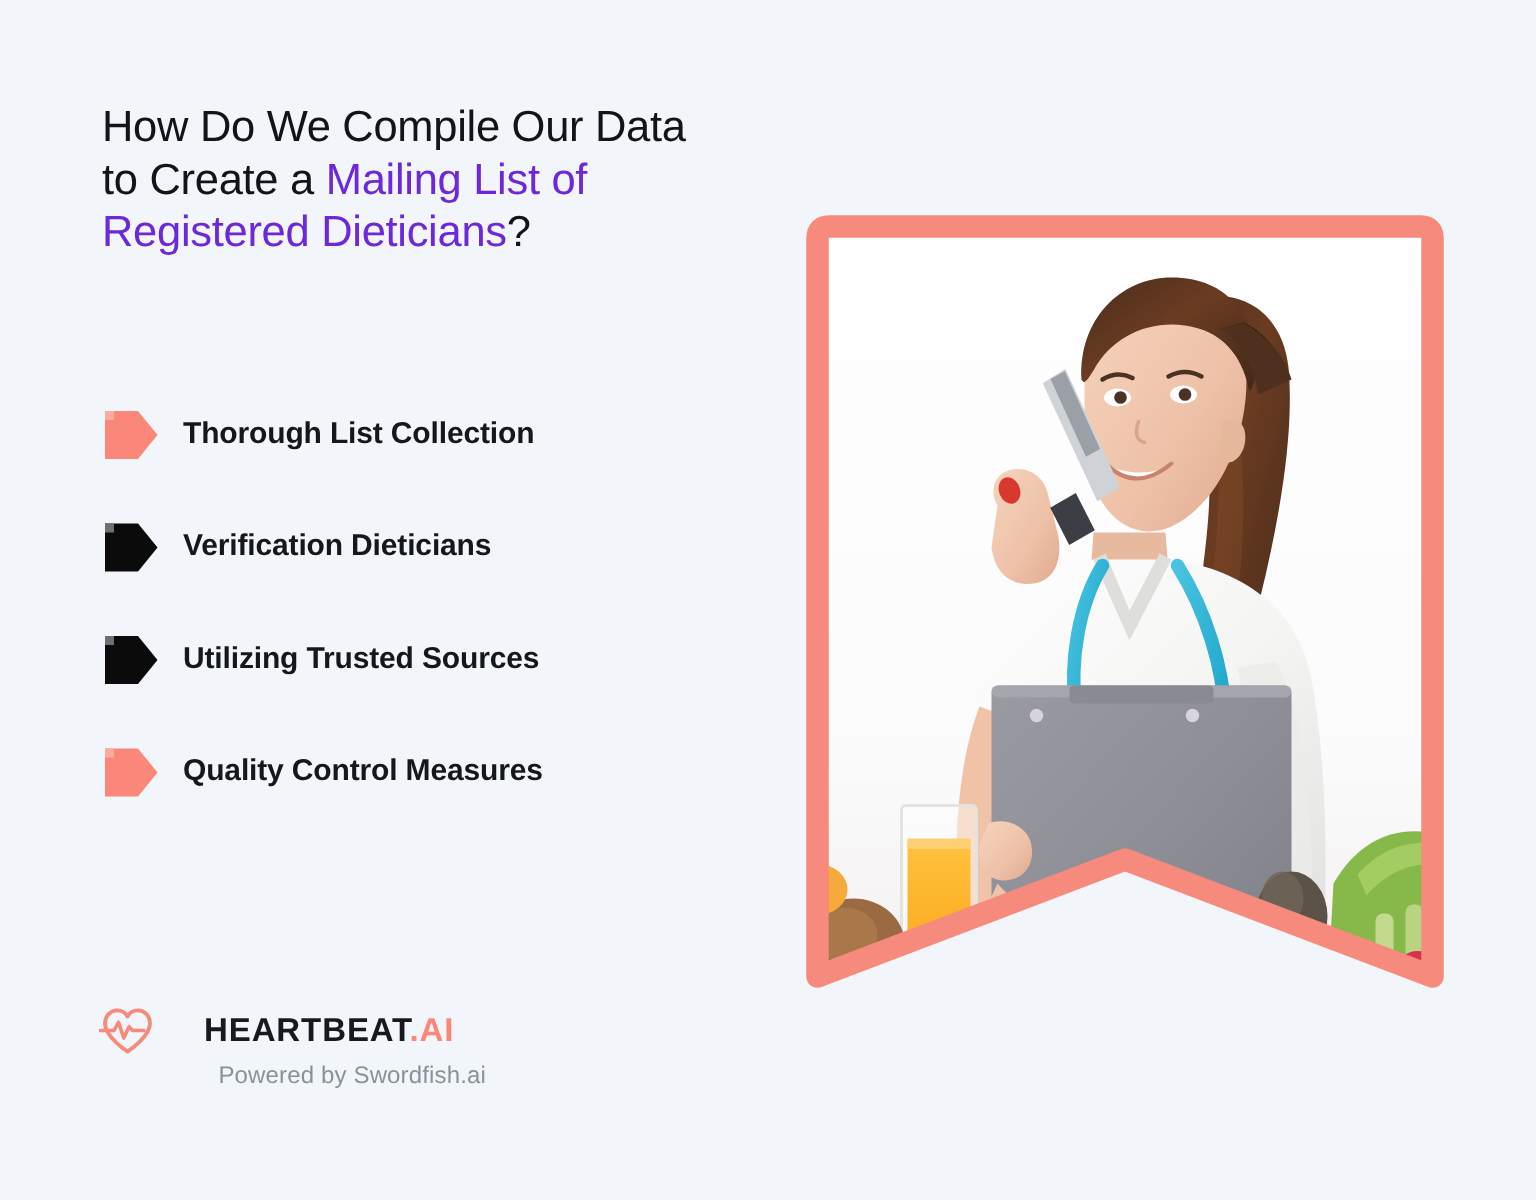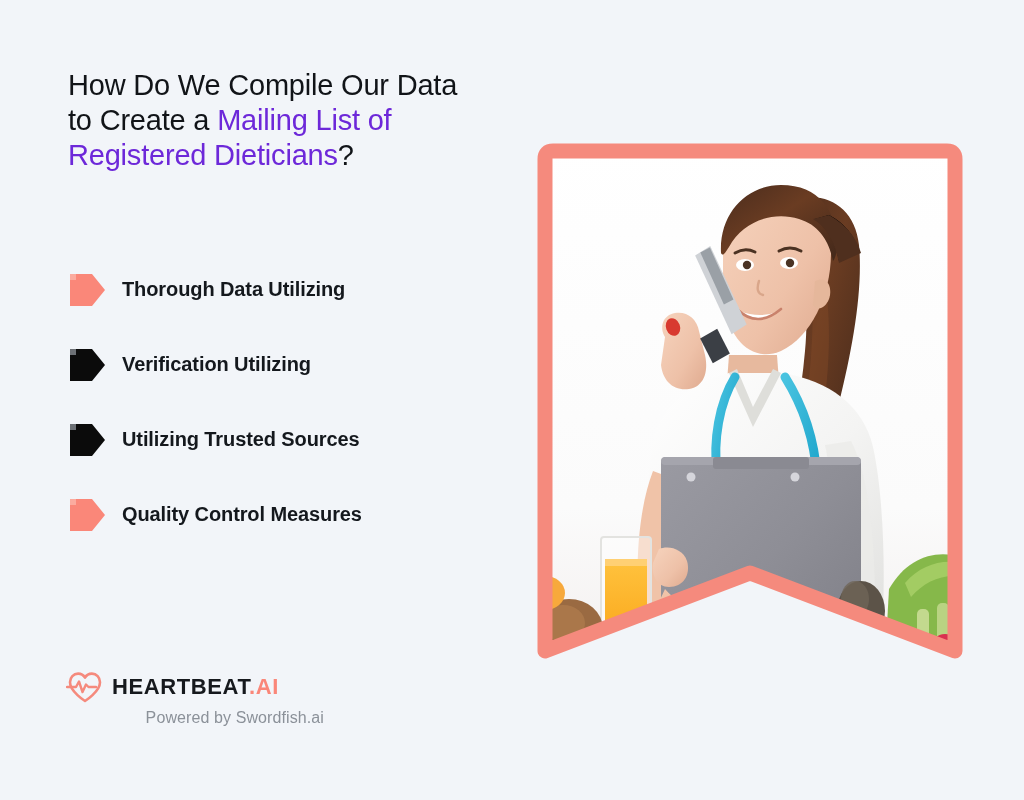--- a/index.html
+++ b/index.html
@@ -71,20 +71,21 @@
   
   .logo-block {
     position: absolute;
     left: 66px;
     top: 670px;
     width: 260px;
   }
   .logo-row {
     display: flex;
     align-items: center;
+    gap: 24px;
   }
   .logo-icon {
     width: 38px;
     height: 34px;
     flex: 0 0 38px;
     margin-right: 8px;
   }
   .logo-icon svg { display: block; }
   .logo-wordmark {
     font-size: 22px;
@@ -128,31 +129,31 @@
   <div class="feature-list">
 
     <div class="feature-row">
       <span class="marker">
         <svg width="38" height="40" viewBox="0 0 38 40">
           <path d="M2 4 L24 4 L37 20 L24 36 L2 36 Z" fill="#fa8779"></path>
           <path d="M2 4 L8 4 L8 10 Z" fill="#f2f5f9"></path>
           <rect x="2" y="4" width="6" height="6" fill="#fbab9f"></rect>
         </svg>
       </span>
-      <span class="feature-label">Thorough Data Utilizing</span>
+      <span class="feature-label">Thorough List Collection</span>
     </div>
 
     <div class="feature-row">
       <span class="marker">
         <svg width="38" height="40" viewBox="0 0 38 40">
           <path d="M2 4 L24 4 L37 20 L24 36 L2 36 Z" fill="#0b0b0b"></path>
           <rect x="2" y="4" width="6" height="6" fill="#6c7075"></rect>
         </svg>
       </span>
-      <span class="feature-label">Verification Utilizing</span>
+      <span class="feature-label">Verification Dieticians</span>
     </div>
 
     <div class="feature-row">
       <span class="marker">
         <svg width="38" height="40" viewBox="0 0 38 40">
           <path d="M2 4 L24 4 L37 20 L24 36 L2 36 Z" fill="#0b0b0b"></path>
           <rect x="2" y="4" width="6" height="6" fill="#6c7075"></rect>
         </svg>
       </span>
       <span class="feature-label">Utilizing Trusted Sources</span>

